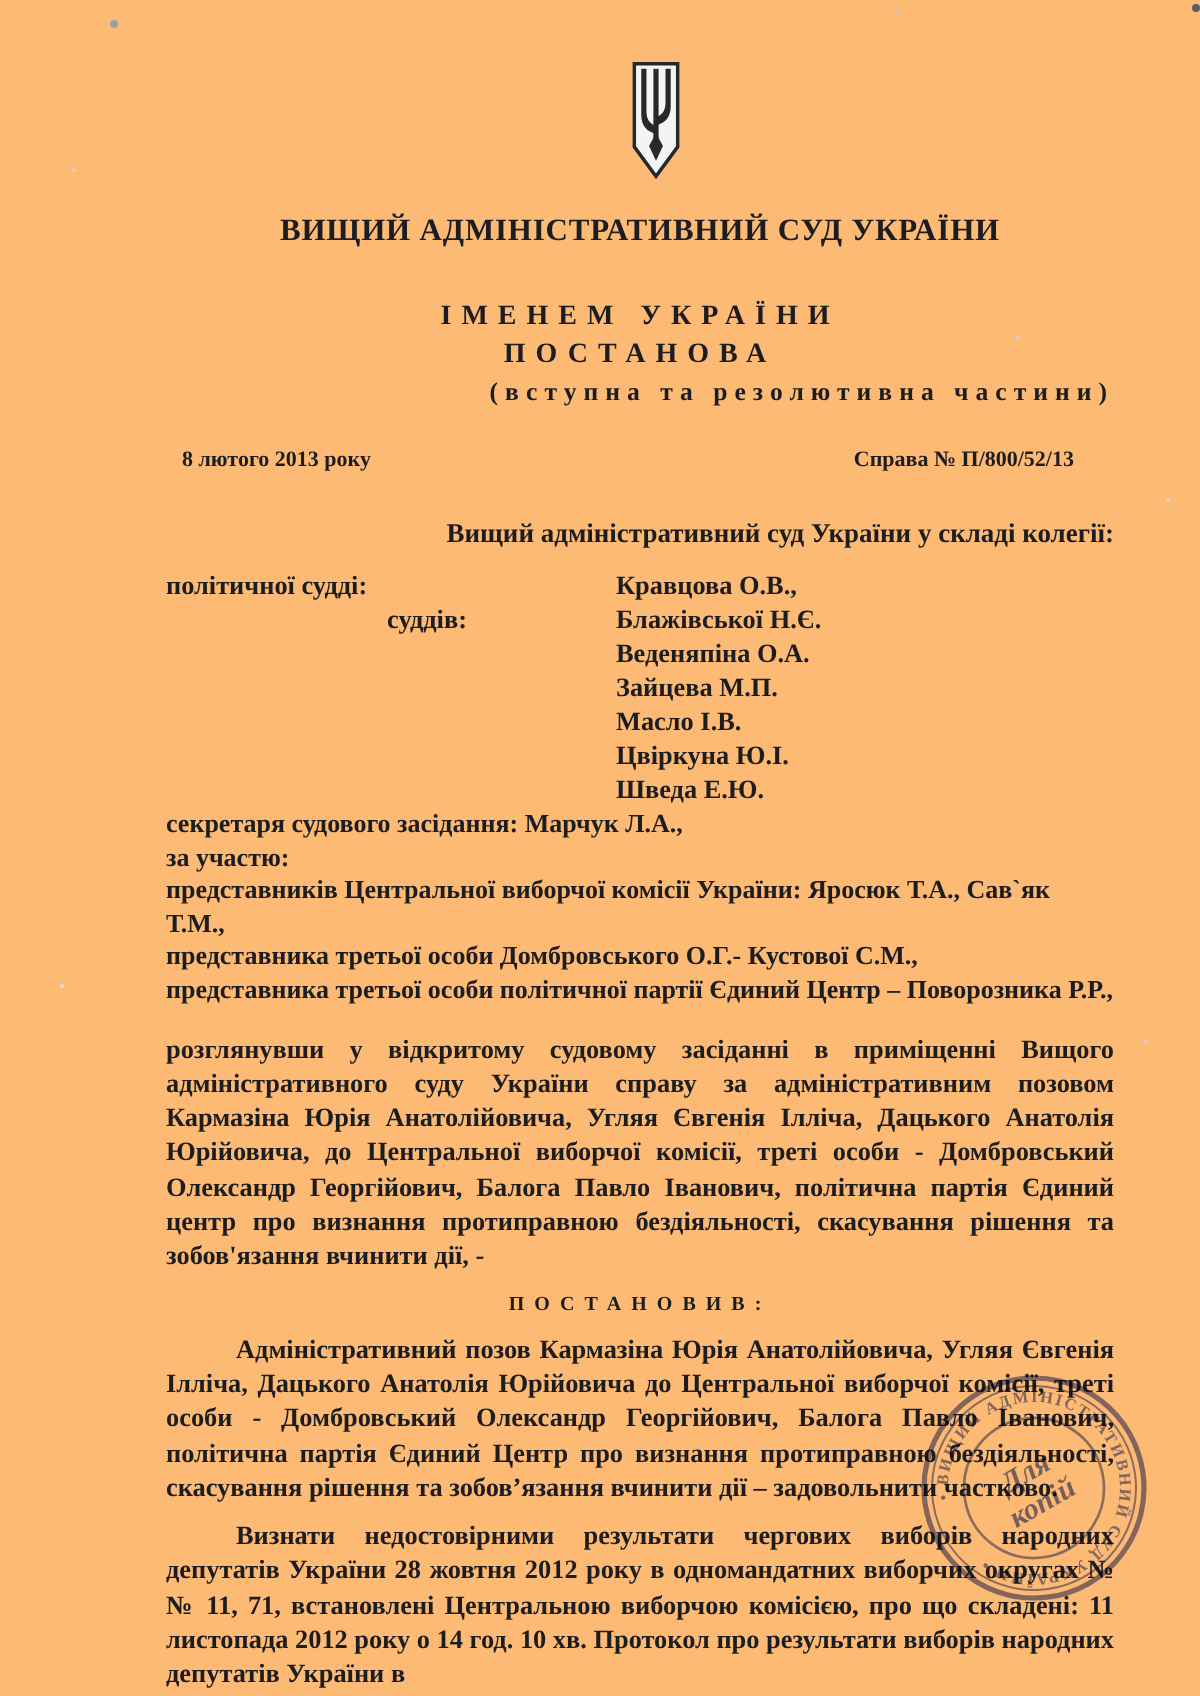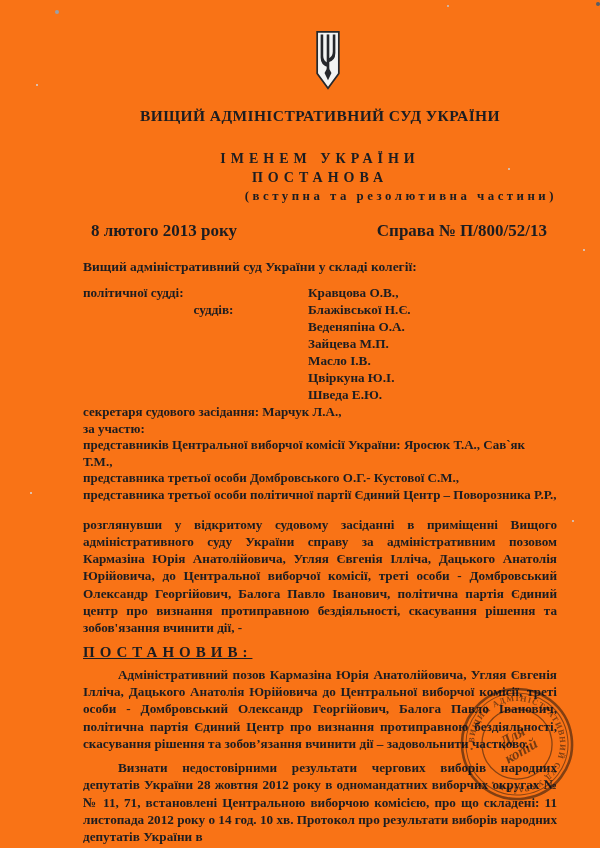--- a/index.html
+++ b/index.html
@@ -1,43 +1,43 @@
 <!DOCTYPE html>
 <html><head>
 <meta charset="utf-8">
 <style>
   html,body{margin:0;padding:0;background:#ffffff;}
   body{
     width:600px;height:848px;position:relative;overflow:hidden;
     font-family:"Liberation Serif","DejaVu Serif",serif;
     font-weight:bold;color:#1c1d21;
   }
-  .page{position:absolute;inset:0;padding:0 43px 0 83px;box-sizing:border-box;background:#f97316;}
+  .page{position:absolute;inset:0;padding:0 43px 0 83px;box-sizing:border-box;background:#fdba74;}
   
   .emblem-wrap{margin-top:30px;height:60px;text-align:center;transform:translateX(8px);}
   .emblem-wrap svg{display:inline-block;}
   .court-name{margin-top:17px;text-align:center;font-size:15.5px;letter-spacing:.4px;line-height:18px;}
   .h-spaced{text-align:center;font-size:14px;letter-spacing:5px;line-height:18px;}
   .title1{margin-top:25px;}
   .title2{margin-top:1px;}
   .subtitle{margin-top:1px;font-size:12.8px;letter-spacing:3.5px;text-align:right;line-height:17px;}
-  .date-row{margin:17px 10px 0 8px;display:flex;justify-content:space-between;font-size:17px;line-height:17px;text-align:right;}
-  .panel-intro{margin-top:19px;text-align:left;font-size:13.5px;line-height:17px;}
+  .date-row{margin:17px 20px 0 8px;display:flex;justify-content:space-between;font-size:11px;line-height:17px;text-align:right;}
+  .panel-intro{margin-top:19px;text-align:right;font-size:13.5px;line-height:17px;}
   
   .judges-grid{margin-top:9px;font-size:13.2px;}
   .jrow{display:flex;line-height:17px;}
   .jlabel{width:225px;flex:none;}
   .jlabel.indent{padding-left:36px;box-sizing:border-box;text-align:center;}
   
   .lines{margin-top:1px;font-size:13px;font-family:Liberation Serif, serif;}
   .line{line-height:16.6px;}
   
   .para{margin:0;text-align:justify;font-size:13.2px;line-height:17.3px;text-indent:35px;}
   .para.p-considering{margin-top:12px;text-indent:0;}
-  .resolved{margin-top:7px;text-align:left;font-size:15px;letter-spacing:5px;line-height:17px;text-decoration:underline;}
+  .resolved{margin-top:7px;text-align:center;font-size:10px;letter-spacing:5px;line-height:17px;}
   .para.p-first{margin-top:5px;}
   .para.p-second{margin-top:7px;}
   
   .stamp{position:absolute;left:457px;top:684px;width:120px;height:120px;
     mix-blend-mode:multiply;opacity:.88;transform:rotate(-8deg);}
   
   .specks{position:absolute;left:0;top:0;width:2px;height:2px;border-radius:50%;
     box-shadow:56px 11px 0 1px #9aa0a8,447px 5px 0 0 #c3c7cd,597px 3px 0 1px #565d66,
     508px 168px 0 0 #ccd0d6,36px 84px 0 0 #d2d5da,583px 249px 0 0 #d4d7dc,
     30px 492px 0 0 #d7dade,572px 520px 0 0 #cfd3d8;}

